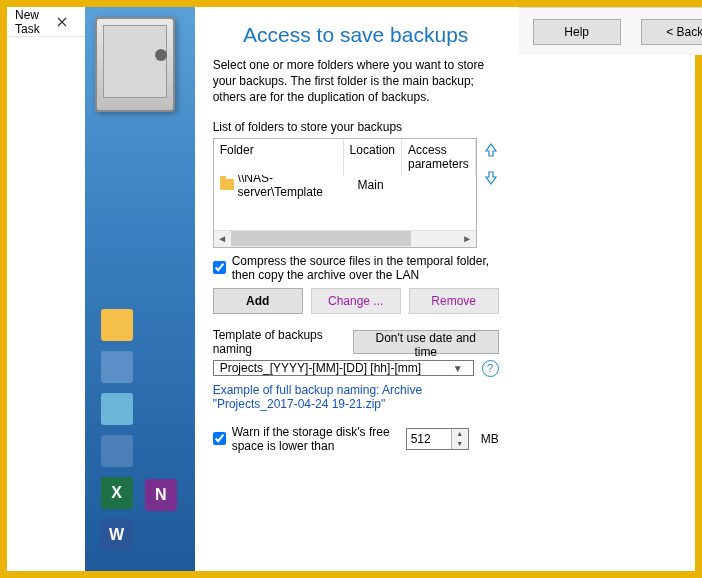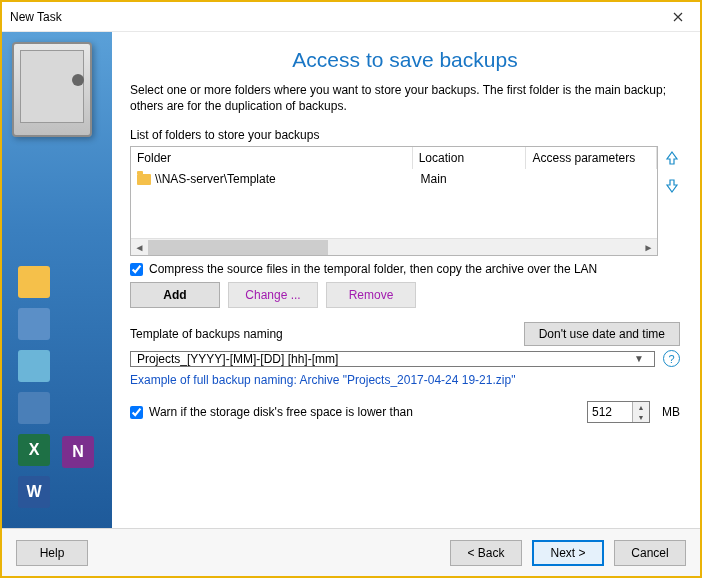--- a/index.html
+++ b/index.html
@@ -1,17 +1,17 @@
 <!DOCTYPE html>
 <html><head>
 <meta charset="utf-8">
 <style>
 * { box-sizing: border-box; margin: 0; padding: 0; }
 body { font-family: "Segoe UI", Tahoma, sans-serif; font-size: 12px; color: #000; background: #fff; }
-.window { width: 702px; height: 578px; border: 2px solid #eab308; display: flex; flex-direction: column; background: #fff; }
+.window { width: 702px; height: 578px; border: 7px solid #eab308; display: flex; flex-direction: row; background: #fff; }
 .titlebar { height: 30px; background: #fff; display: flex; align-items: center; padding: 0 0 0 8px; border-bottom: 1px solid #e8e8e8; }
 .titlebar-text { flex: 1; font-size: 12px; }
 .titlebar-close { width: 45px; height: 29px; display: flex; align-items: center; justify-content: center; cursor: pointer; }
 .body { flex: 1; display: flex; }
 .sidebar { width: 110px; background: linear-gradient(180deg,#5aa0d8 0%,#3a7fbf 40%,#1e5a9a 100%); position: relative; overflow: hidden; padding: 10px 0 0 10px; }
 .safe-img { width: 80px; height: 95px; background: linear-gradient(180deg,#e8e8e8,#bfbfbf); border: 2px solid #8a8a8a; border-radius: 4px; position: relative; box-shadow: 2px 2px 6px rgba(0,0,0,.3); }
 .safe-door { position: absolute; inset: 6px 6px 12px 6px; background: #d8d8d8; border: 1px solid #999; }
 .safe-dial { position: absolute; right: 6px; top: 30px; width: 12px; height: 12px; border-radius: 50%; background: #666; }
 .sidebar-icons { position: absolute; left: 16px; bottom: 20px; display: flex; flex-direction: column; gap: 10px; }
 .sidebar-icons-row2 { position: absolute; left: 60px; bottom: 60px; display: flex; flex-direction: column; gap: 10px; }
@@ -51,21 +51,21 @@
 .combo .dd { width: 18px; text-align: center; color: #555; font-size: 10px; }
 .help-circle { width: 17px; height: 17px; border: 1.5px solid #1a8cc9; border-radius: 50%; color: #1a8cc9; display: flex; align-items: center; justify-content: center; font-size: 11px; cursor: pointer; }
 .example { color: #1453c6; font-size: 12px; margin-bottom: 14px; }
 .warnline { display: flex; align-items: center; gap: 6px; }
 .spinner { display: flex; align-items: center; border: 1px solid #7a7a7a; height: 22px; margin-left: auto; }
 .spinner input { width: 44px; border: none; outline: none; text-align: left; padding: 0 4px; font-size: 12px; font-family: inherit; height: 100%; }
 .spinbtns { display: flex; flex-direction: column; border-left: 1px solid #b0b0b0; }
 .spinbtns div { height: 10px; width: 16px; display: flex; align-items: center; justify-content: center; font-size: 7px; background: #f0f0f0; cursor: pointer; color: #555; }
 .footer { height: 48px; border-top: 1px solid #d8d8d8; display: flex; align-items: center; padding: 0 14px; gap: 10px; background: #f7f7f7; }
 .footer .spacer { flex: 1; }
-.fbtn { height: 26px; width: 72px; background: #e1e1e1; border: 1px solid #adadad; font-size: 12px; cursor: pointer; font-family: inherit; }
+.fbtn { height: 26px; width: 88px; background: #e1e1e1; border: 1px solid #adadad; font-size: 12px; cursor: pointer; font-family: inherit; }
 .fbtn.primary { border: 2px solid #0078d7; background: #e5f1fb; }
 input[type=checkbox]{width:13px;height:13px}
 </style>
 </head>
 <body>
 
 <div class="window">
   <div class="titlebar">
     <div class="titlebar-text">New Task</div>
     <div class="titlebar-close">

